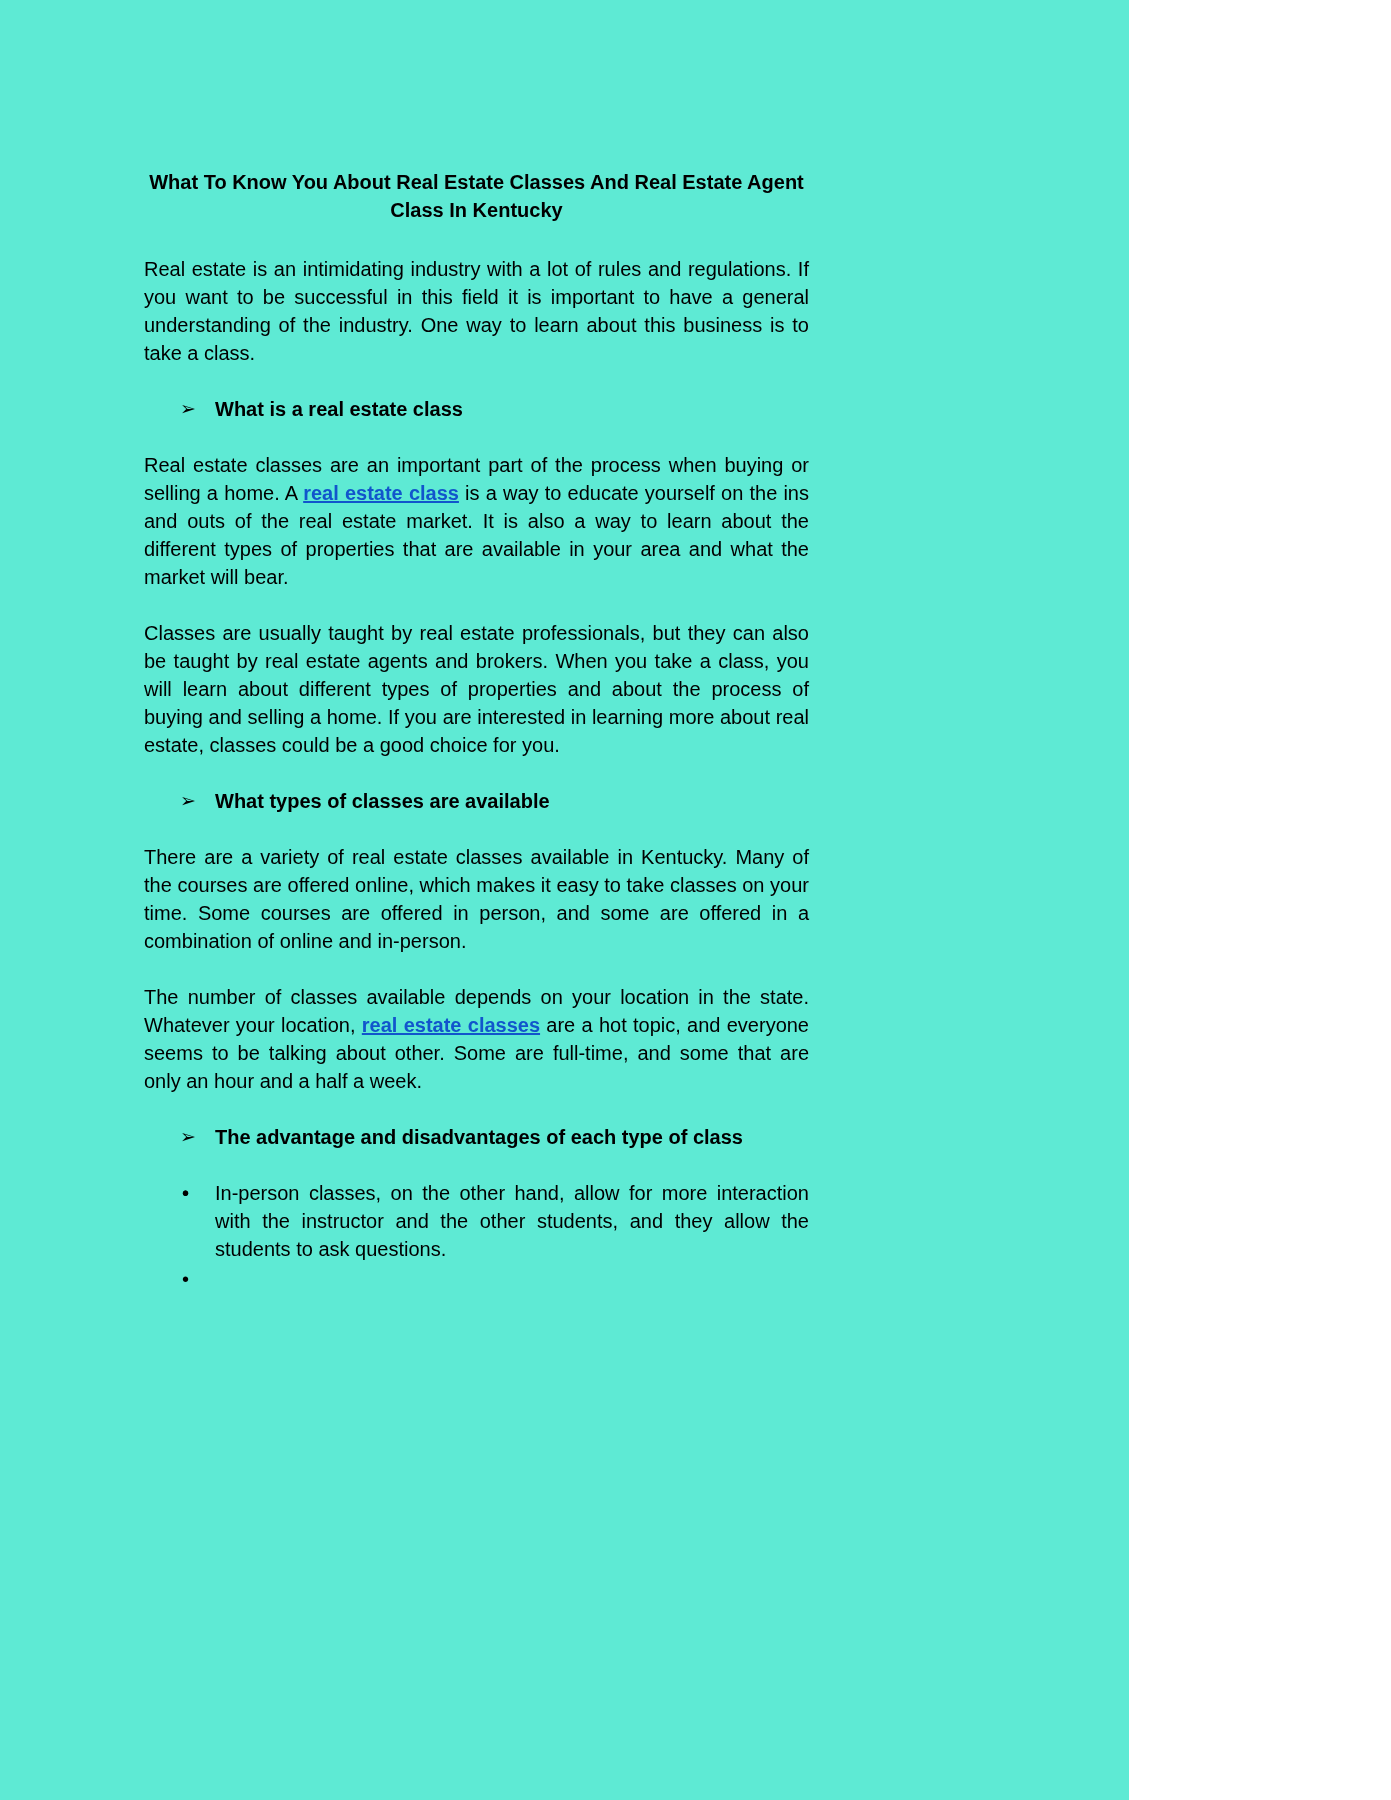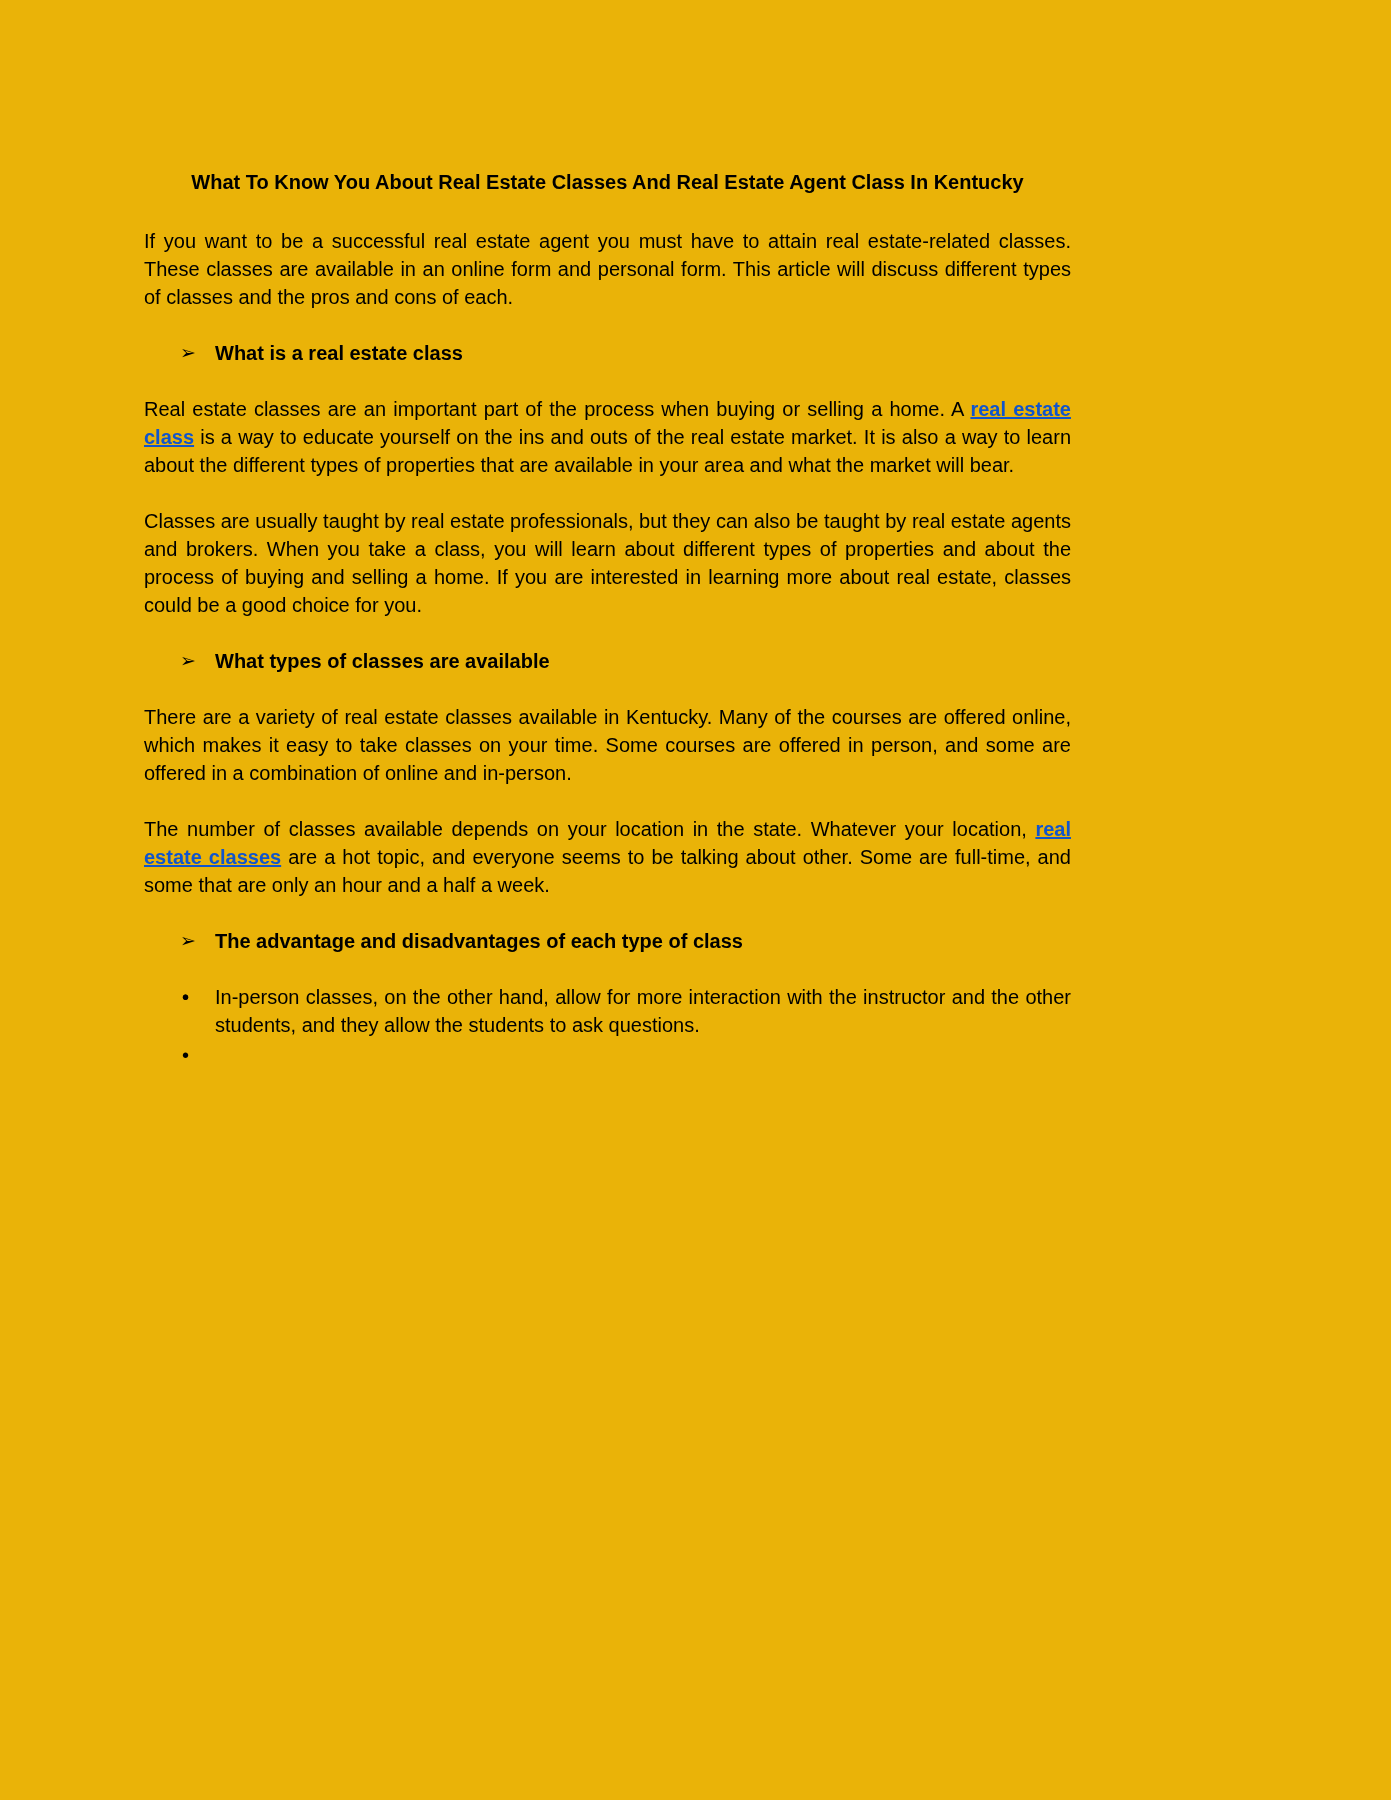--- a/index.html
+++ b/index.html
@@ -6,24 +6,24 @@
   body {
     width: 1391px;
     height: 1800px;
     background: #ffffff;
     font-family: "Liberation Sans", sans-serif;
     color: #000000;
     overflow: hidden;
   }
   .page {
     box-sizing: border-box;
-    width: 1391px;
+    width: 1129px;
     min-height: 1800px;
     padding: 168px 320px 60px 144px;
-    background: #eab308;
+    background: #5eead4;
   }
   .title {
     font-size: 20px;
     font-weight: bold;
     text-align: center;
     line-height: 28px;
     margin: 0 0 31px 0;
   }
   p.para {
     font-size: 20px;
@@ -72,22 +72,22 @@
     top: 0;
   }
 </style>
 </head>
 <body>
 
 <div class="page">
 
   <h1 class="title">What To Know You About Real Estate Classes And Real Estate Agent Class In Kentucky</h1>
 
+  <p class="para">Real estate is an intimidating industry with a lot of rules and regulations. If you want to be successful in this field it is important to have a general understanding of the industry. One way to learn about this business is to take a class.</p>
 
-  <p class="para">If you want to be a successful real estate agent you must have to attain real estate-related classes. These classes are available in an online form and personal form. This article will discuss different types of classes and the pros and cons of each.</p>
 
   <div class="heading">
     <span class="marker">➢</span>
     <span>What is a real estate class</span>
   </div>
 
   <p class="para"><span>Real estate classes are an important part of the process when buying or selling a home. A </span><a class="doc-link">real estate class</a><span> is a way to educate yourself on the ins and outs of the real estate market. It is also a way to learn about the different types of properties that are available in your area and what the market will bear.</span></p>
 
   <p class="para">Classes are usually taught by real estate professionals, but they can also be taught by real estate agents and brokers. When you take a class, you will learn about different types of properties and about the process of buying and selling a home. If you are interested in learning more about real estate, classes could be a good choice for you.</p>
 

